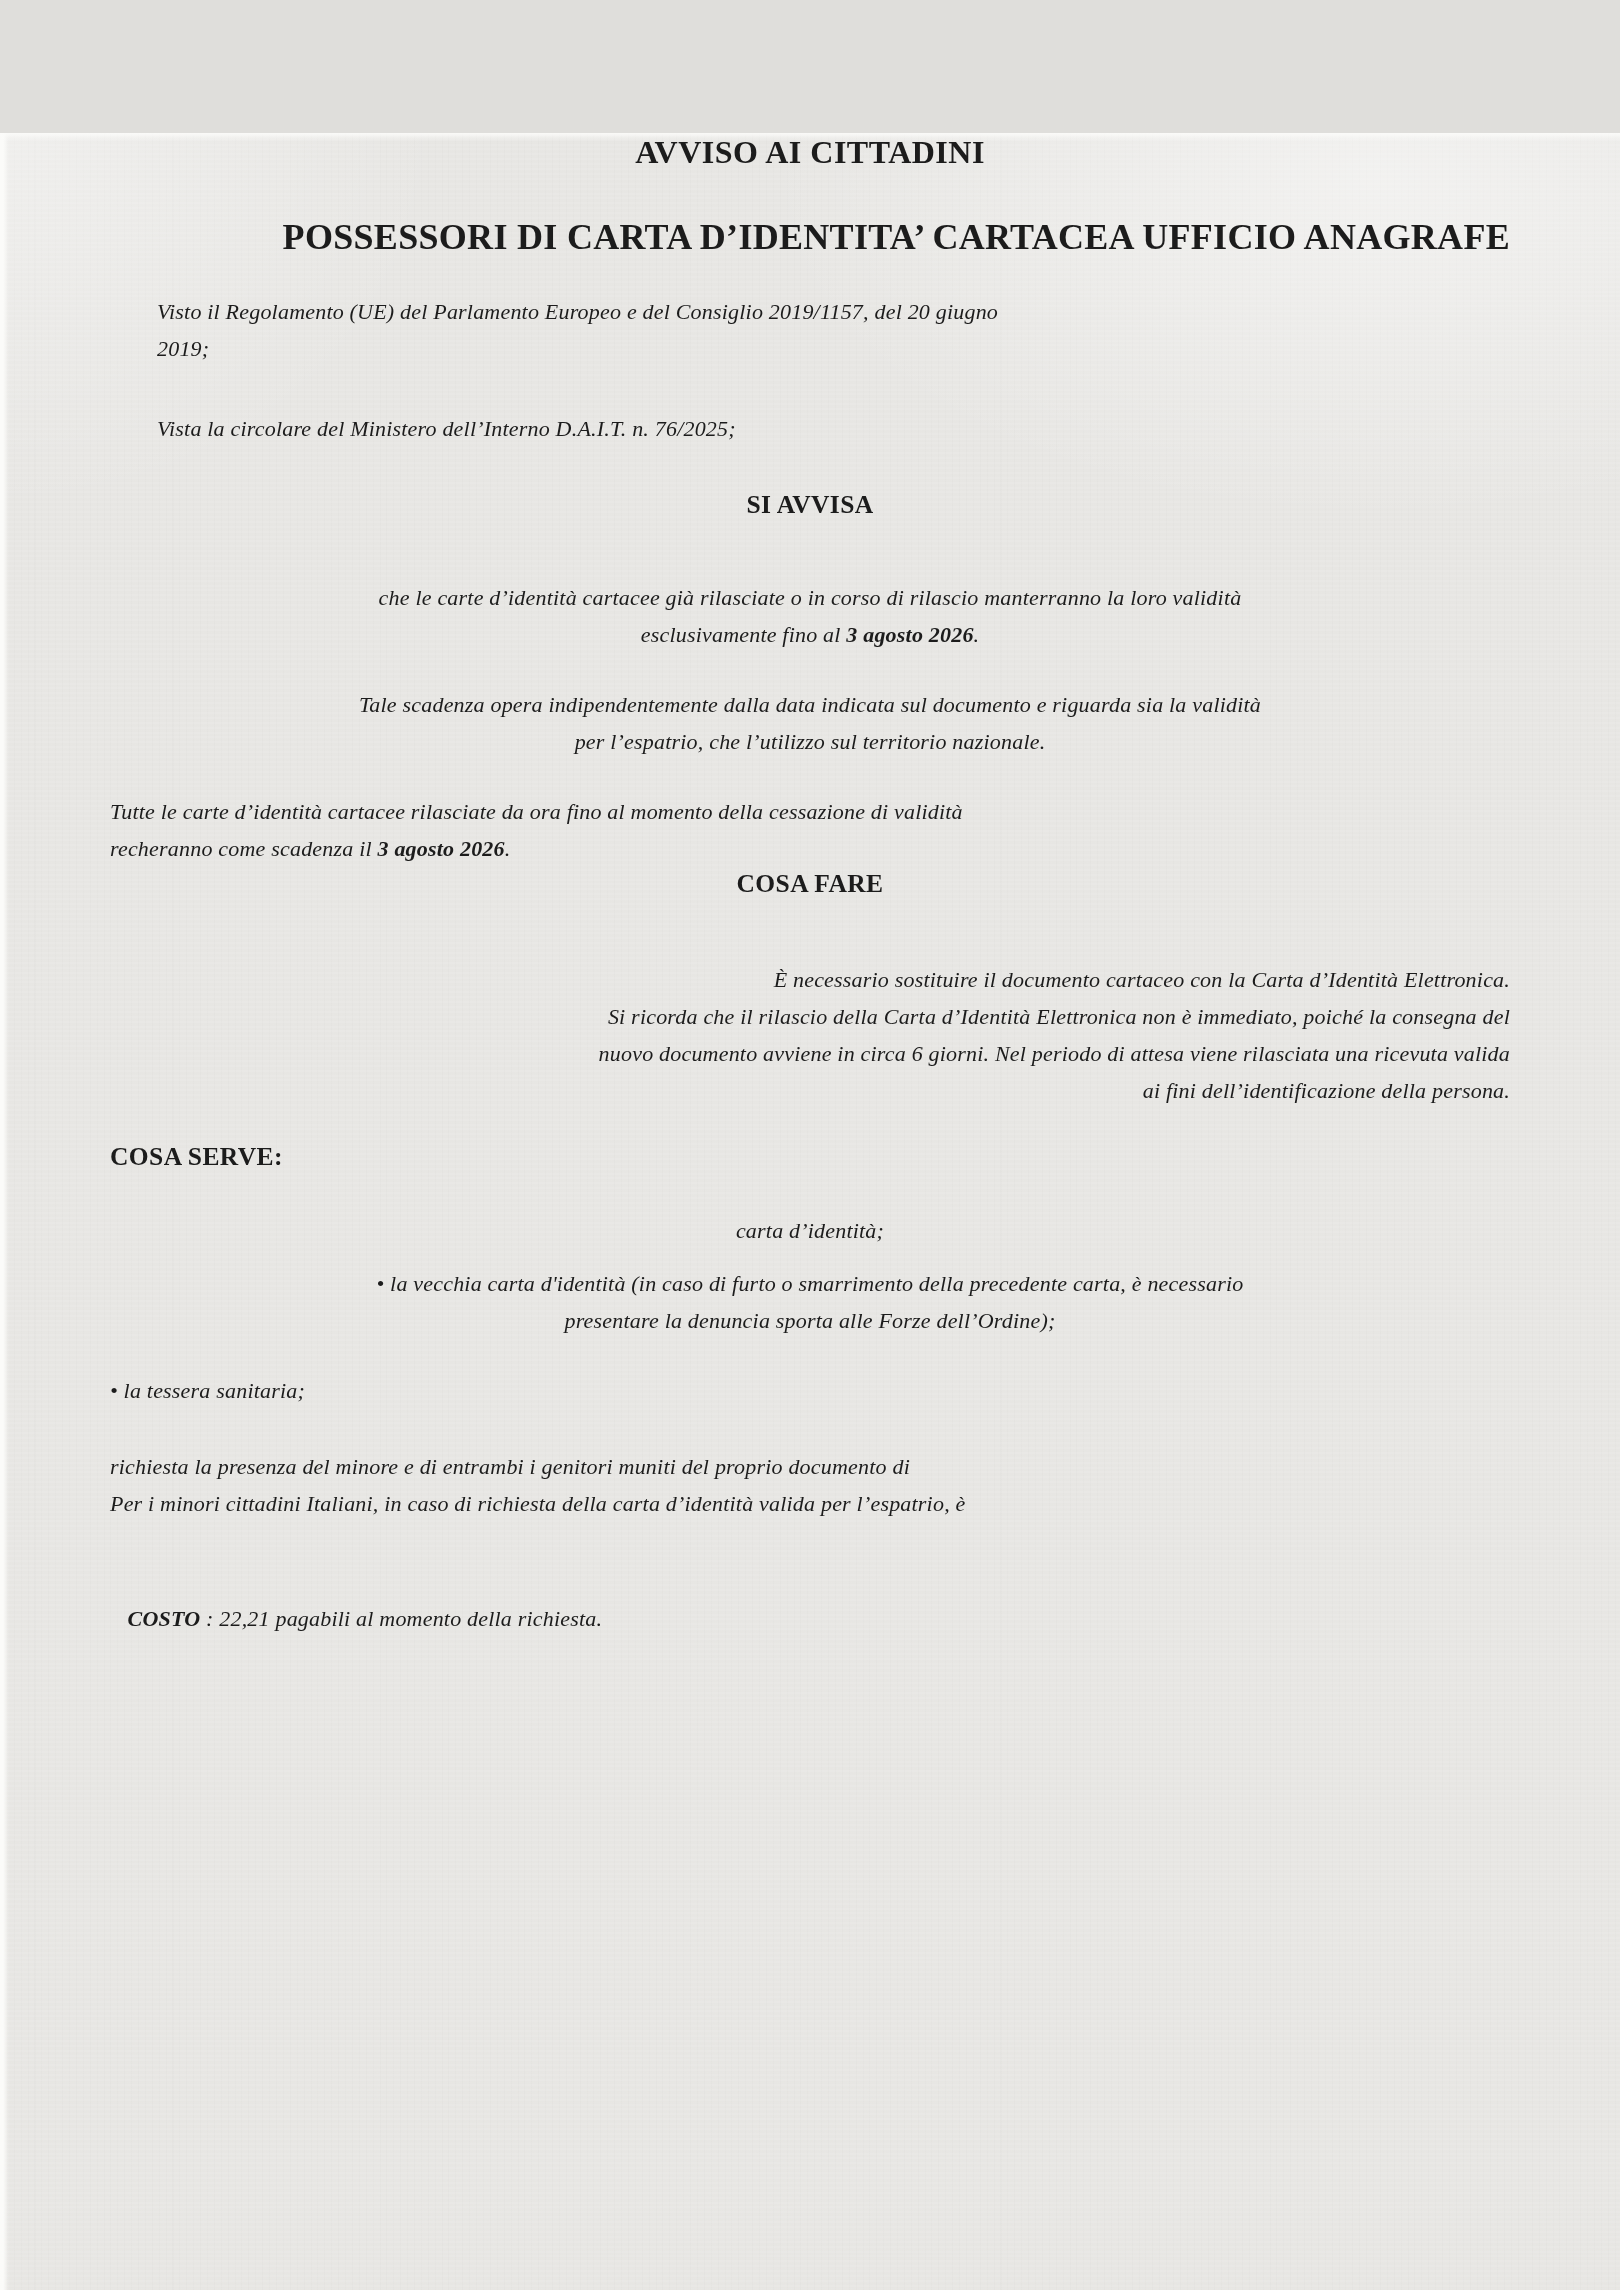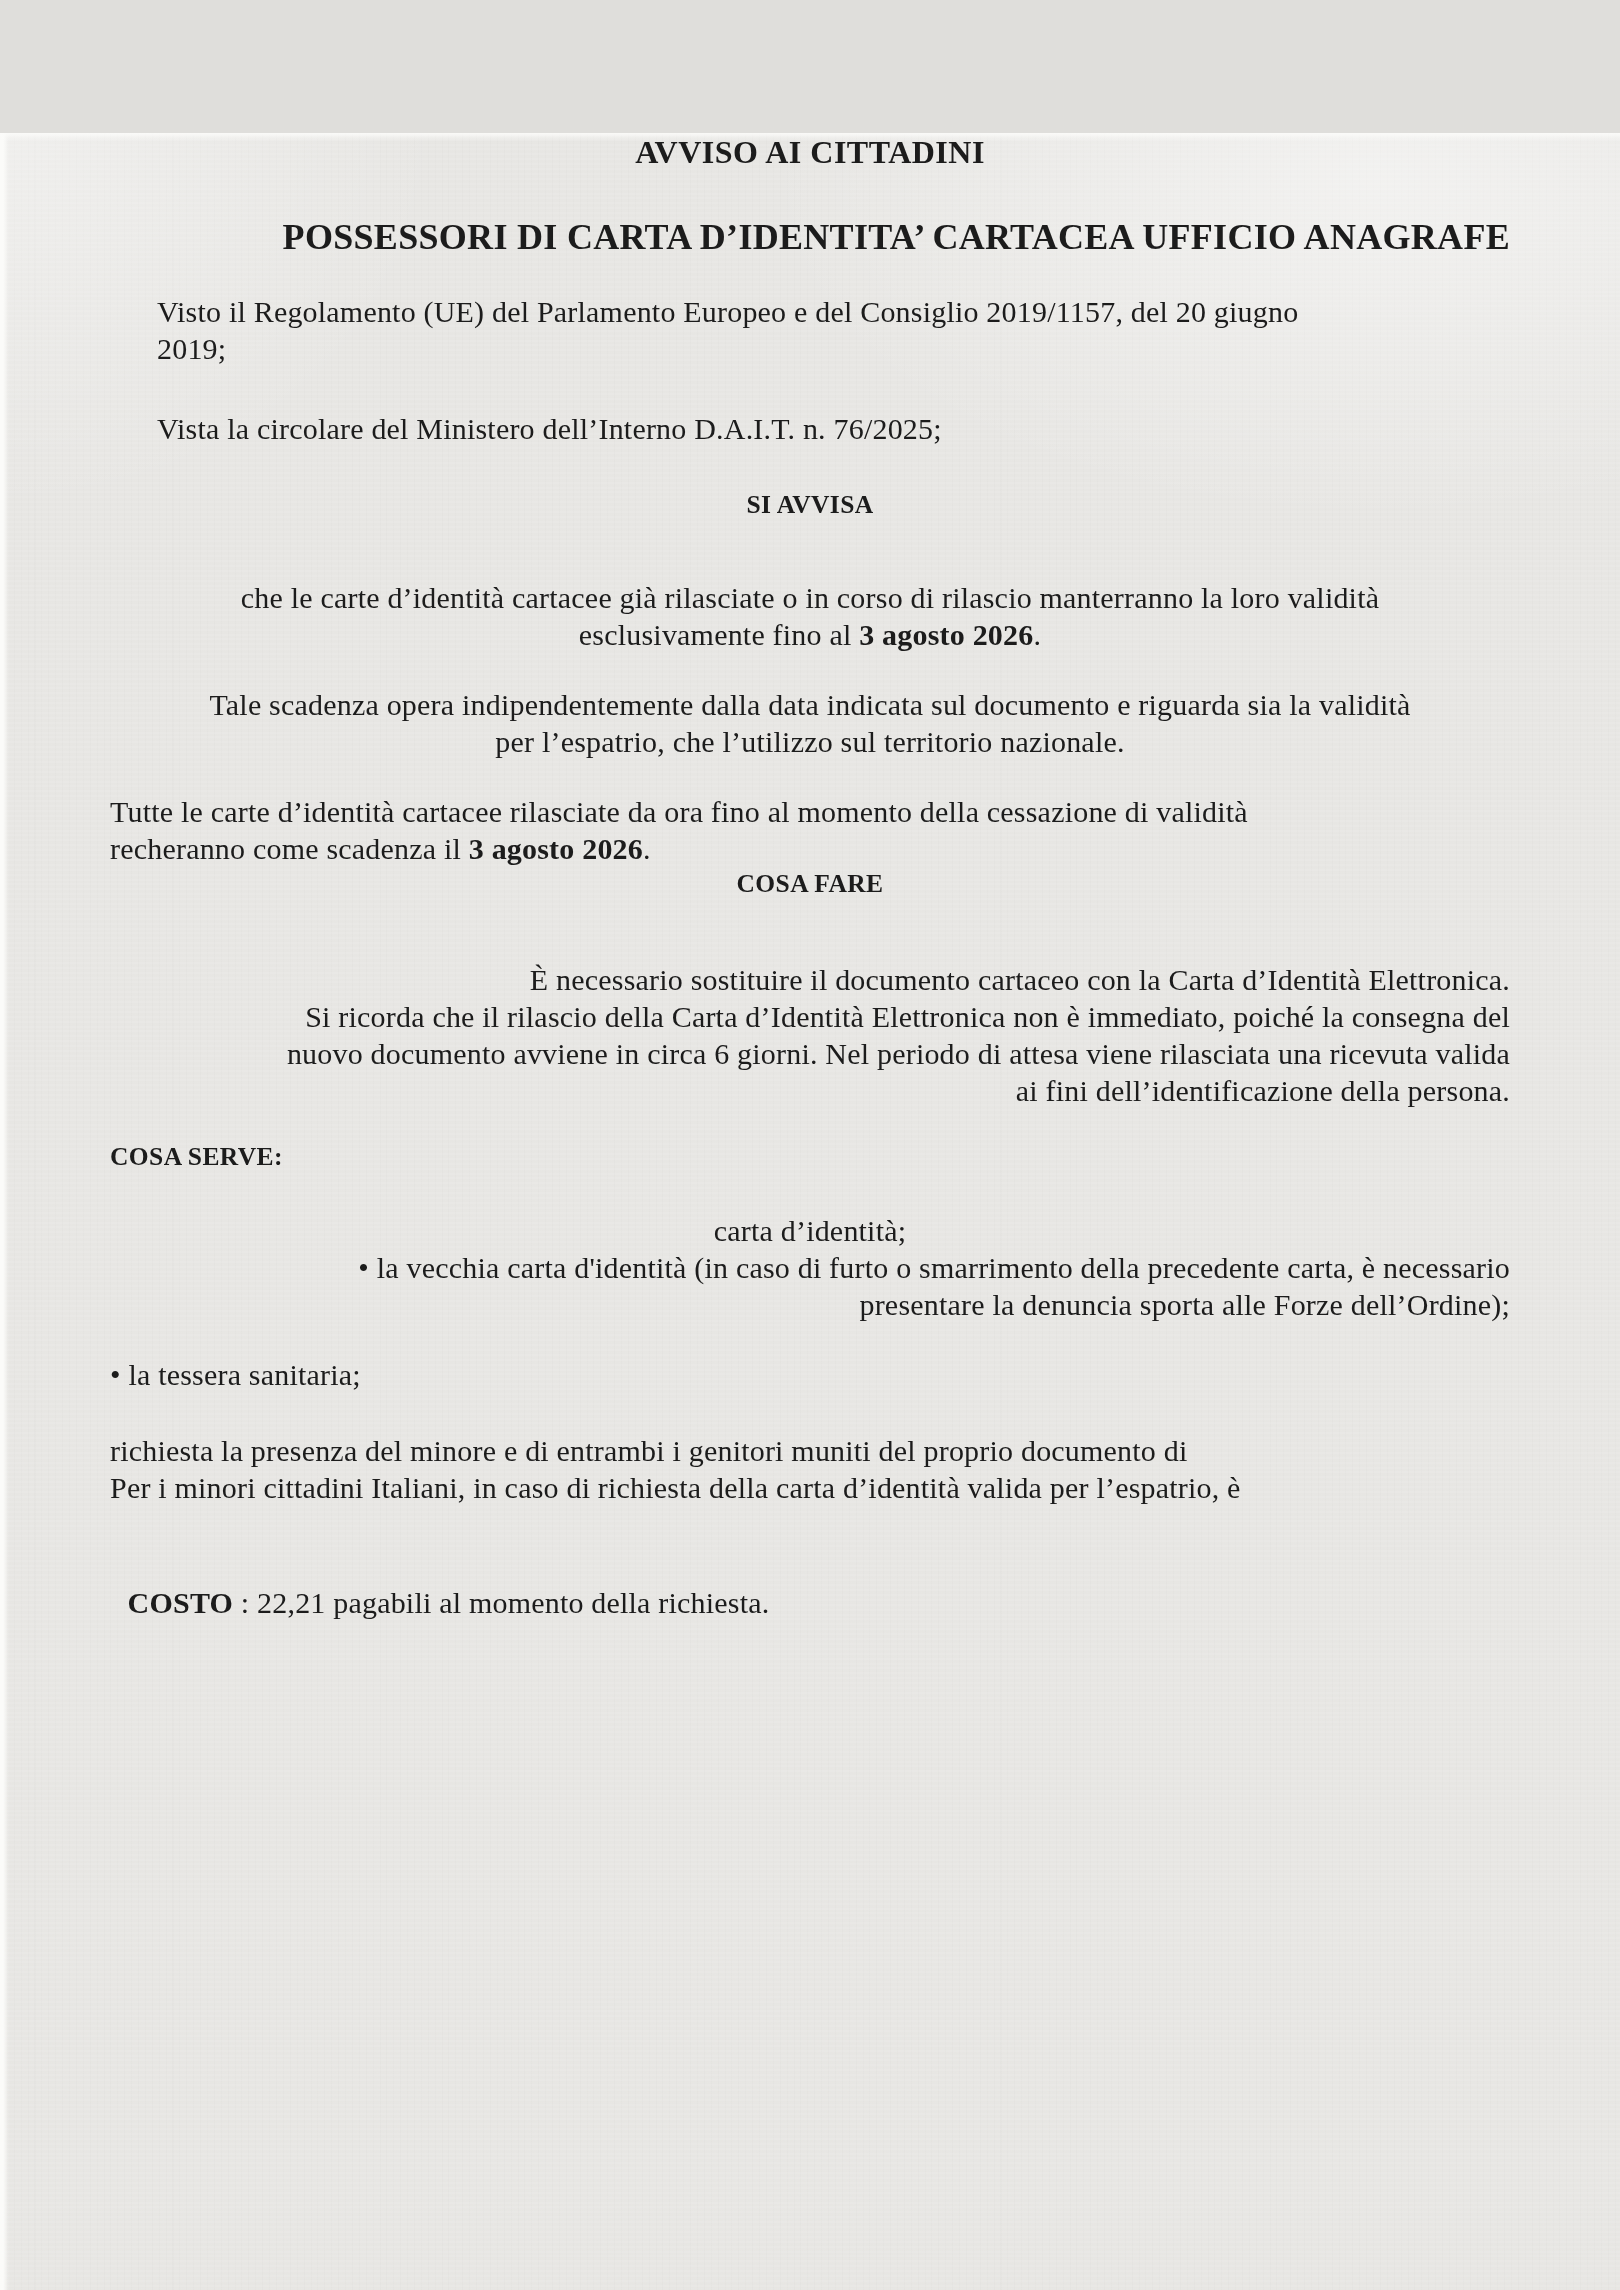--- a/index.html
+++ b/index.html
@@ -39,37 +39,37 @@
     text-align:center;
     font-size:32px;line-height:39px;font-weight:bold;
     letter-spacing:0.5px;
   }
   .subtitle{
     margin-top:43px;
     text-align:right;
     font-size:36px;line-height:45px;font-weight:bold;
     letter-spacing:0.3px;
   }
-  .body-text{font-size:30px;line-height:37px;letter-spacing:0.2px;}
+  .body-text{font-size:22px;line-height:37px;letter-spacing:0.2px;font-style:italic;}
   .ln{display:block;}
   .premise-1{margin:33px 0 0 47px;}
   .premise-2{margin:43px 0 0 47px;}
   .heading{
     text-align:center;font-weight:bold;
     font-size:25.5px;line-height:33px;letter-spacing:0.4px;
   }
   .h-si-avvisa{margin-top:41px;}
   .p-validita{margin-top:58px;text-align:center;}
   .p-scadenza{margin-top:33px;text-align:center;}
   .p-nuove{margin-top:33px;}
   .h-cosa-fare{}
   .p-cosa-fare{margin-top:61px;text-align:right;}
   .h-cosa-serve{margin-top:31px;text-align:left;font-size:25.5px;}
   .b-fototessera{margin-top:39px;text-align:center;}
-  .b-vecchia{margin-top:0;text-align:right;}
+  .b-vecchia{margin-top:16px;text-align:center;}
   .b-tessera{margin-top:33px;text-align:left;}
   .p-minori{margin-top:39px;text-align:left;}
   .p-costo{margin:78px 0 0 17.6px;text-align:left;}
   strong{font-weight:bold;}
 </style>
 </head>
 <body>
 
 <main class="page">
   <div class="edge-left"></div>

